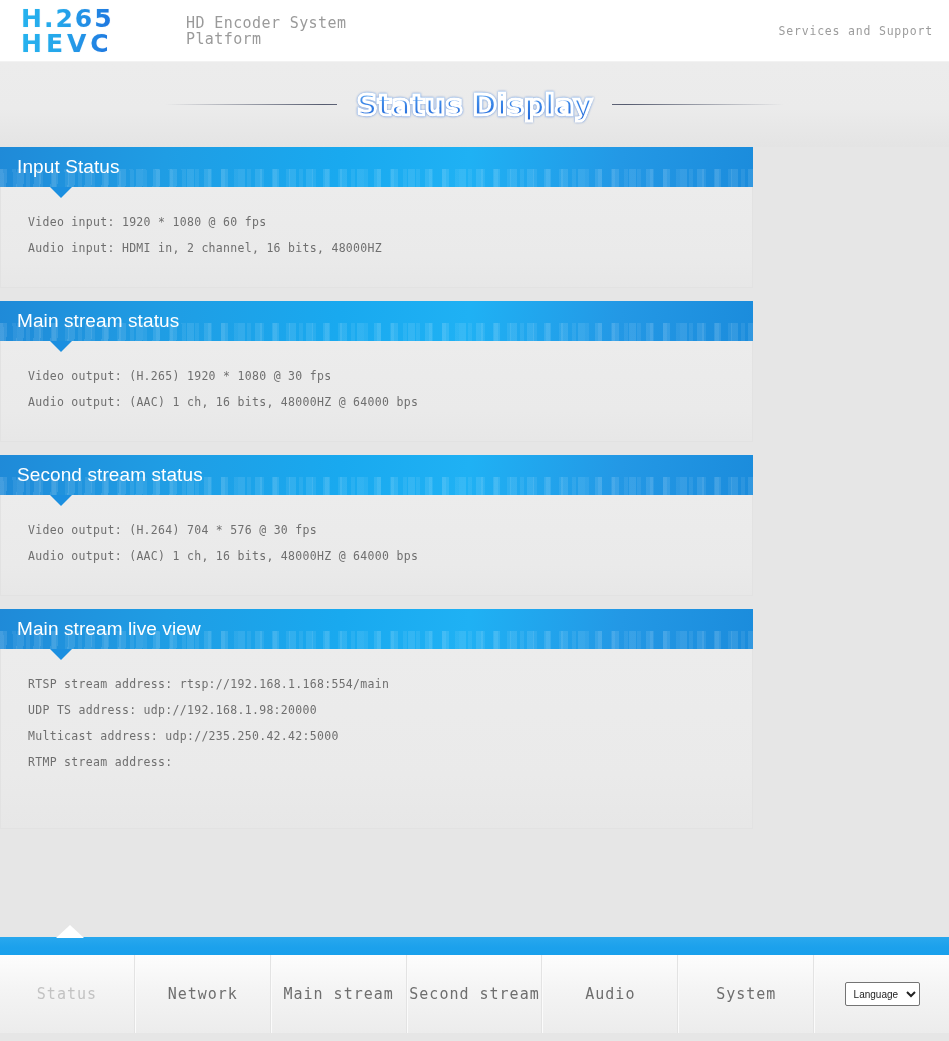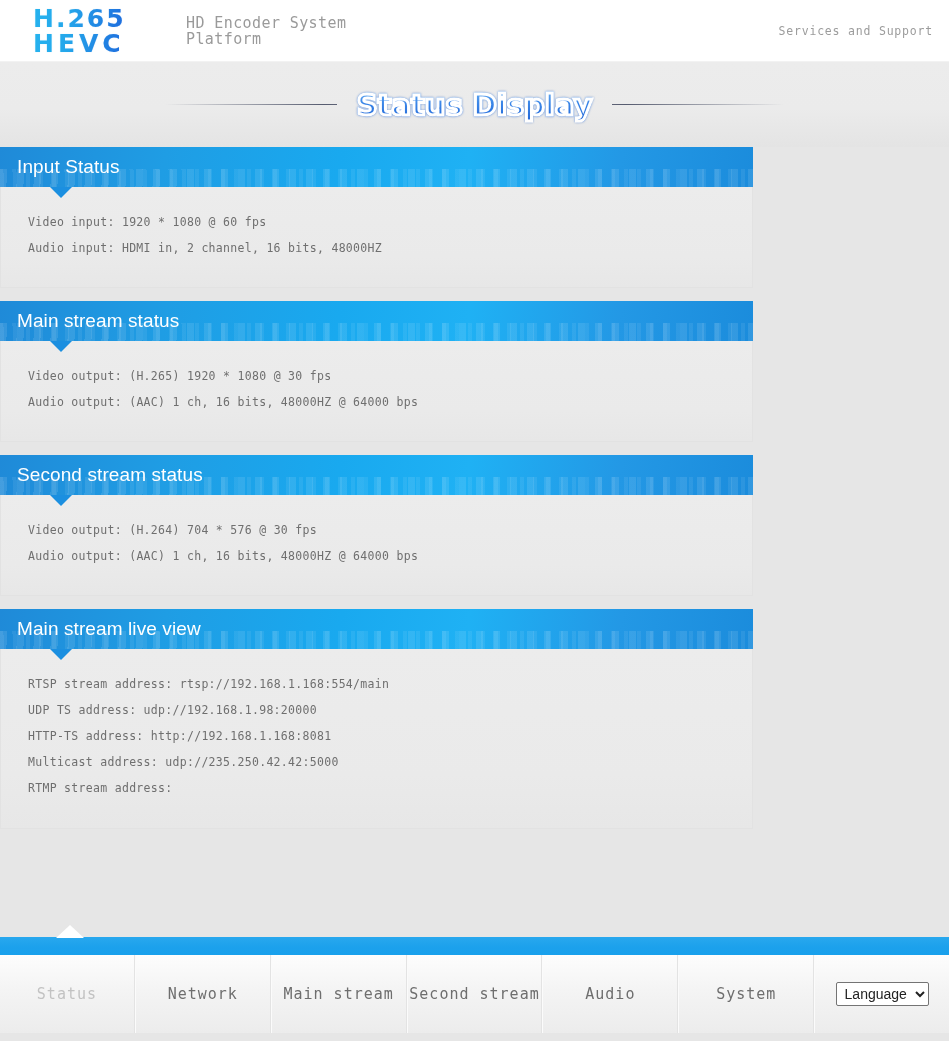--- a/index.html
+++ b/index.html
@@ -23,21 +23,21 @@
     width: 949px;
     background: #ffffff;
     position: relative;
     display: flex;
     align-items: center;
     border-bottom: 1px solid #f2f2f2;
   }
 
   .logo-wrap {
     width: 150px;
-    padding-left: 33px;
+    padding-left: 21px;
     display: flex;
     flex-direction: column;
     justify-content: center;
     line-height: 1.0;
   }
 
   .logo-line {
     font-family: "DejaVu Sans", sans-serif;
     font-weight: bold;
     font-size: 25px;
@@ -224,21 +224,21 @@
     letter-spacing: 1px;
     cursor: pointer;
     user-select: none;
   }
   .nav-cell:first-child { border-left: none; }
   .nav-cell:last-child  { border-right: none; }
   .nav-cell.active { color: #c2c2c2; }
 
   .lang-select {
     font-family: "Liberation Sans", sans-serif;
-    font-size: 14px;
+    font-size: 10px;
     color: #222;
     background: #ffffff;
     border: 1px solid #747474;
     border-radius: 2px;
     padding: 2px 4px;
     height: 24px;
   }
 </style>
 </head>
 <body>
@@ -294,21 +294,20 @@
     </div>
     <div class="section" id="sec-live">
       <div class="sec-head">
         <span class="texture"></span>
         <h2>Main stream live view</h2>
         <span class="sec-notch"></span>
       </div>
       <div class="sec-body">
         <div class="row"><span class="label">RTSP stream address:</span> <span class="value">rtsp://192.168.1.168:554/main</span></div>
         <div class="row"><span class="label">UDP TS address:</span> <span class="value">udp://192.168.1.98:20000</span></div>
-        <div class="row"><span class="label">HTTP-TS address:</span> <span class="value">http://192.168.1.168:8081</span></div>
         <div class="row"><span class="label">Multicast address:</span> <span class="value">udp://235.250.42.42:5000</span></div>
         <div class="row"><span class="label">RTMP stream address:</span> <span class="value"></span></div>
       </div>
     </div>
   </div>
 
 <div class="bottom-wrap">
   <div class="nav-topbar">
     <span class="nav-notch"></span>
   </div>

